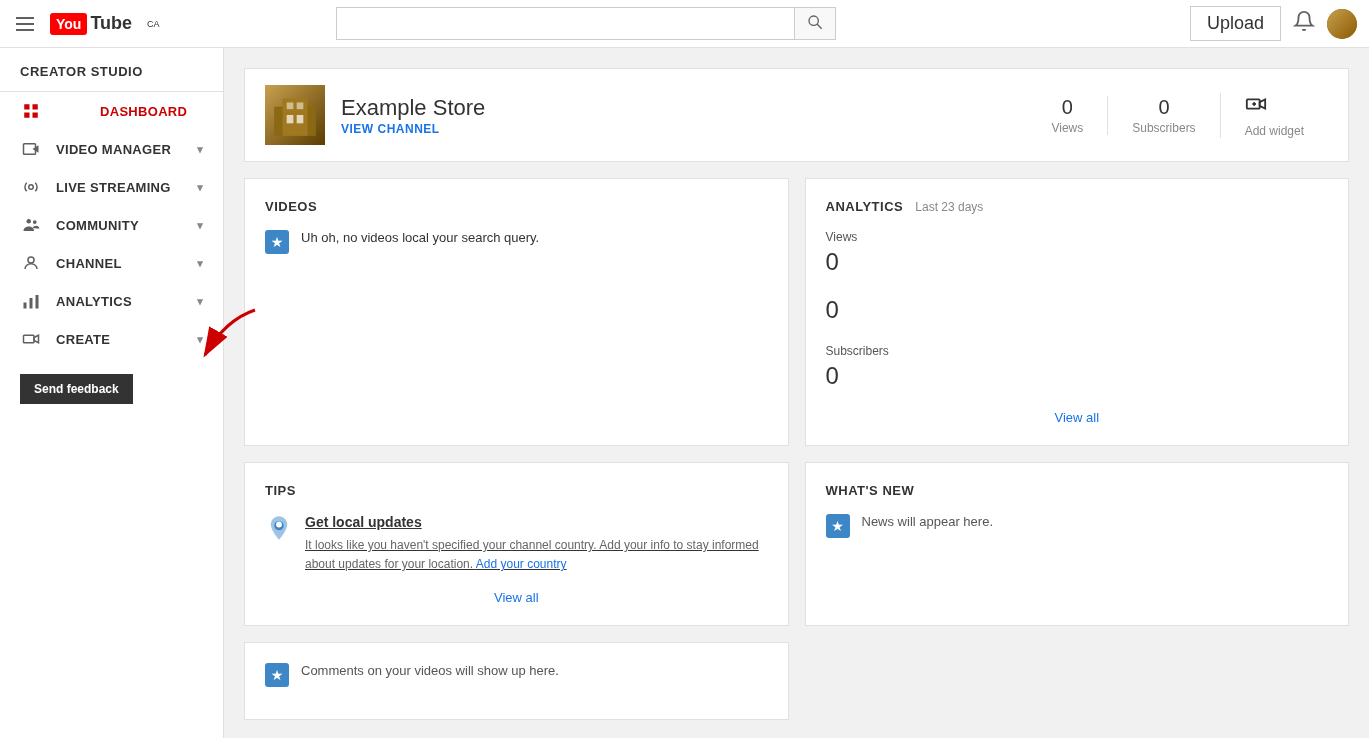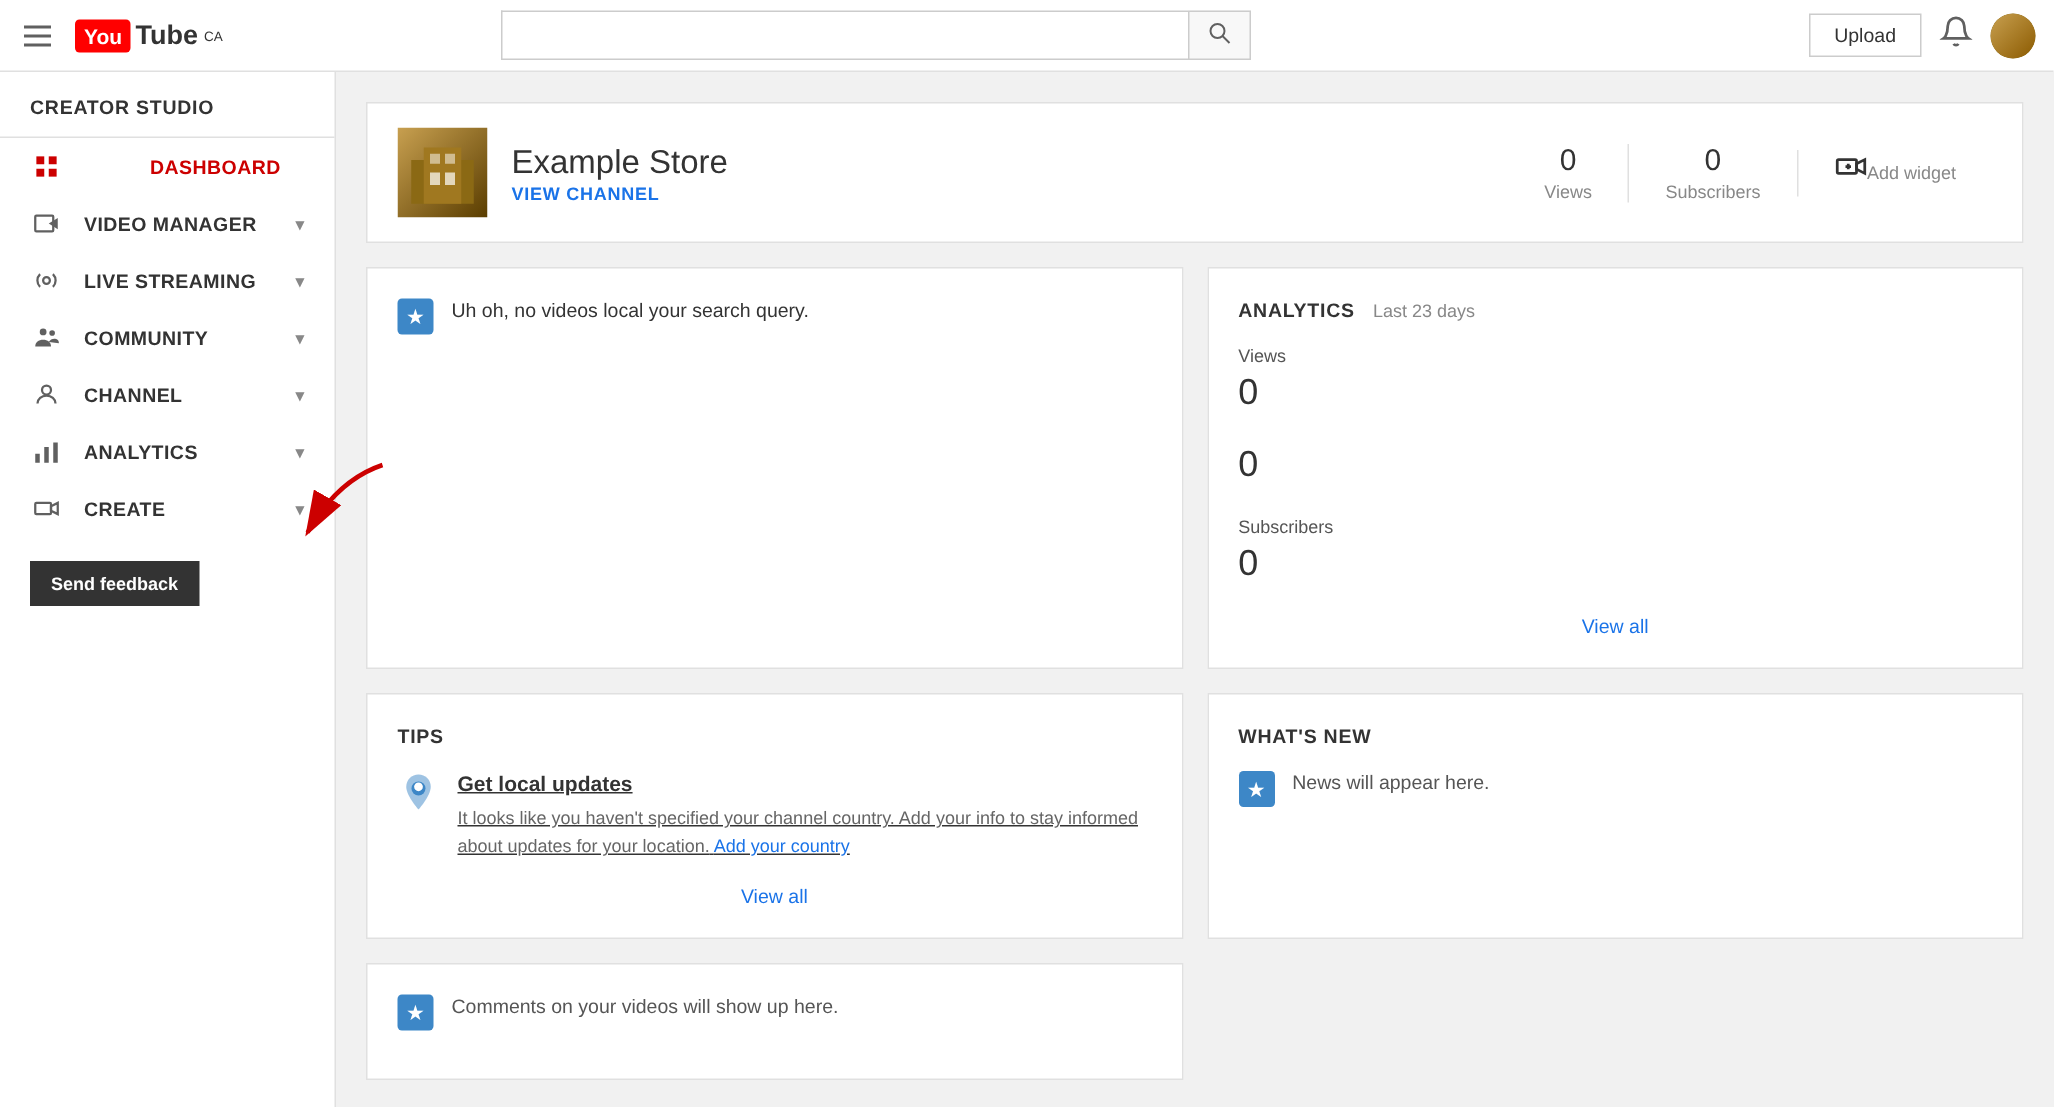--- a/index.html
+++ b/index.html
@@ -11,26 +11,26 @@
       border-bottom: 1px solid #e0e0e0; height: 48px; padding: 0 12px;
       position: fixed; top: 0; left: 0; right: 0; z-index: 100;
     }
     .top-nav-left { display: flex; align-items: center; gap: 12px; }
     .hamburger { display: flex; flex-direction: column; gap: 4px; cursor: pointer; padding: 4px; }
     .hamburger span { width: 18px; height: 2px; background: #606060; display: block; }
     .logo-container { display: flex; align-items: flex-start; gap: 2px; }
     .logo-yt { display: flex; align-items: center; }
     .logo-yt-icon { background: #ff0000; color: #fff; font-weight: bold; font-size: 14px; padding: 3px 6px; border-radius: 3px; }
     .logo-text { font-size: 18px; font-weight: bold; color: #333; margin-left: 3px; }
-    .logo-ca { font-size: 9px; color: #333; vertical-align: super; margin-left: 4px; }
+    .logo-ca { font-size: 9px; color: #333; vertical-align: super; margin-left: 15px; }
     .search-bar { display: flex; flex: 1; max-width: 500px; margin: 0 auto; }
     .search-bar input { flex: 1; border: 1px solid #ccc; border-right: none; padding: 6px 12px; font-size: 13px; outline: none; }
     .search-btn { border: 1px solid #ccc; background: #f8f8f8; padding: 6px 12px; cursor: pointer; }
     .top-nav-right { display: flex; align-items: center; gap: 12px; margin-left: auto; }
-    .upload-btn { border: 1px solid #ccc; background: #fff; padding: 6px 16px; font-size: 13px; cursor: pointer; color: #333; }
+    .upload-btn { border: 1px solid #ccc; background: #fff; padding: 6px 16px; font-size: 18px; cursor: pointer; color: #333; }
     .bell-icon { font-size: 18px; color: #606060; cursor: pointer; position: relative; }
     .avatar { width: 30px; height: 30px; border-radius: 50%; background: #8b6914; cursor: pointer; overflow: hidden; }
     .avatar-inner { width: 100%; height: 100%; background: linear-gradient(135deg, #c8a050, #8b5a00); border-radius: 50%; }
 
     
     .main-layout { display: flex; margin-top: 48px; min-height: calc(100vh - 48px); }
 
     
     .sidebar {
       width: 224px; background: #fff; border-right: 1px solid #e0e0e0;
@@ -64,21 +64,21 @@
     .channel-thumb { width: 60px; height: 60px; margin-right: 16px; background: #8b6914; flex-shrink: 0; overflow: hidden; }
     .channel-thumb-img { width: 100%; height: 100%; background: linear-gradient(135deg, #c8a050, #5a3d00); display: flex; align-items: center; justify-content: center; font-size: 24px; }
     .channel-info { flex: 1; }
     .channel-name { font-size: 22px; color: #333; font-weight: normal; }
     .view-channel-link { color: #1a73e8; font-size: 12px; text-decoration: none; letter-spacing: 0.5px; font-weight: bold; }
     .channel-stats { display: flex; align-items: center; margin-left: auto; gap: 0; }
     .stat-item { text-align: center; padding: 0 24px; }
     .stat-item + .stat-item { border-left: 1px solid #e0e0e0; }
     .stat-value { font-size: 20px; color: #333; }
     .stat-label { font-size: 12px; color: #888; margin-top: 2px; }
-    .add-widget { display: flex; flex-direction: row; align-items: center; padding: 0 24px; border-left: 1px solid #e0e0e0; cursor: pointer; color: #333; }
+    .add-widget { display: flex; flex-direction: column; padding: 0 24px; border-left: 1px solid #e0e0e0; cursor: pointer; color: #333; }
     .add-widget-icon { font-size: 18px; margin-bottom: 4px; }
     .add-widget-label { font-size: 12px; color: #888; }
 
     
     .dashboard-grid { display: grid; grid-template-columns: 1fr 1fr; gap: 16px; }
 
     .card { background: #fff; border: 1px solid #e0e0e0; padding: 20px; }
     .card-title { font-size: 13px; font-weight: bold; color: #333; text-transform: uppercase; letter-spacing: 0.5px; margin-bottom: 16px; }
     .card-subtitle { font-size: 12px; color: #888; font-weight: normal; margin-left: 8px; text-transform: none; letter-spacing: 0; }
 
@@ -302,20 +302,21 @@
             </svg>
           </span>
           <span class="add-widget-label">Add widget</span>
         </div>
       </div>
     </div>
 
     <div class="dashboard-grid">
 
       <div class="card">
+        <div class="card-title">VIDEOS</div>
         <div class="info-row">
           <div class="star-icon">★</div>
           <span>Uh oh, no videos local your search query.</span>
         </div>
       </div>
 
       <div class="card">
         <div class="card-title">
           <span>ANALYTICS</span>
           <span class="card-subtitle">Last 23 days</span>

